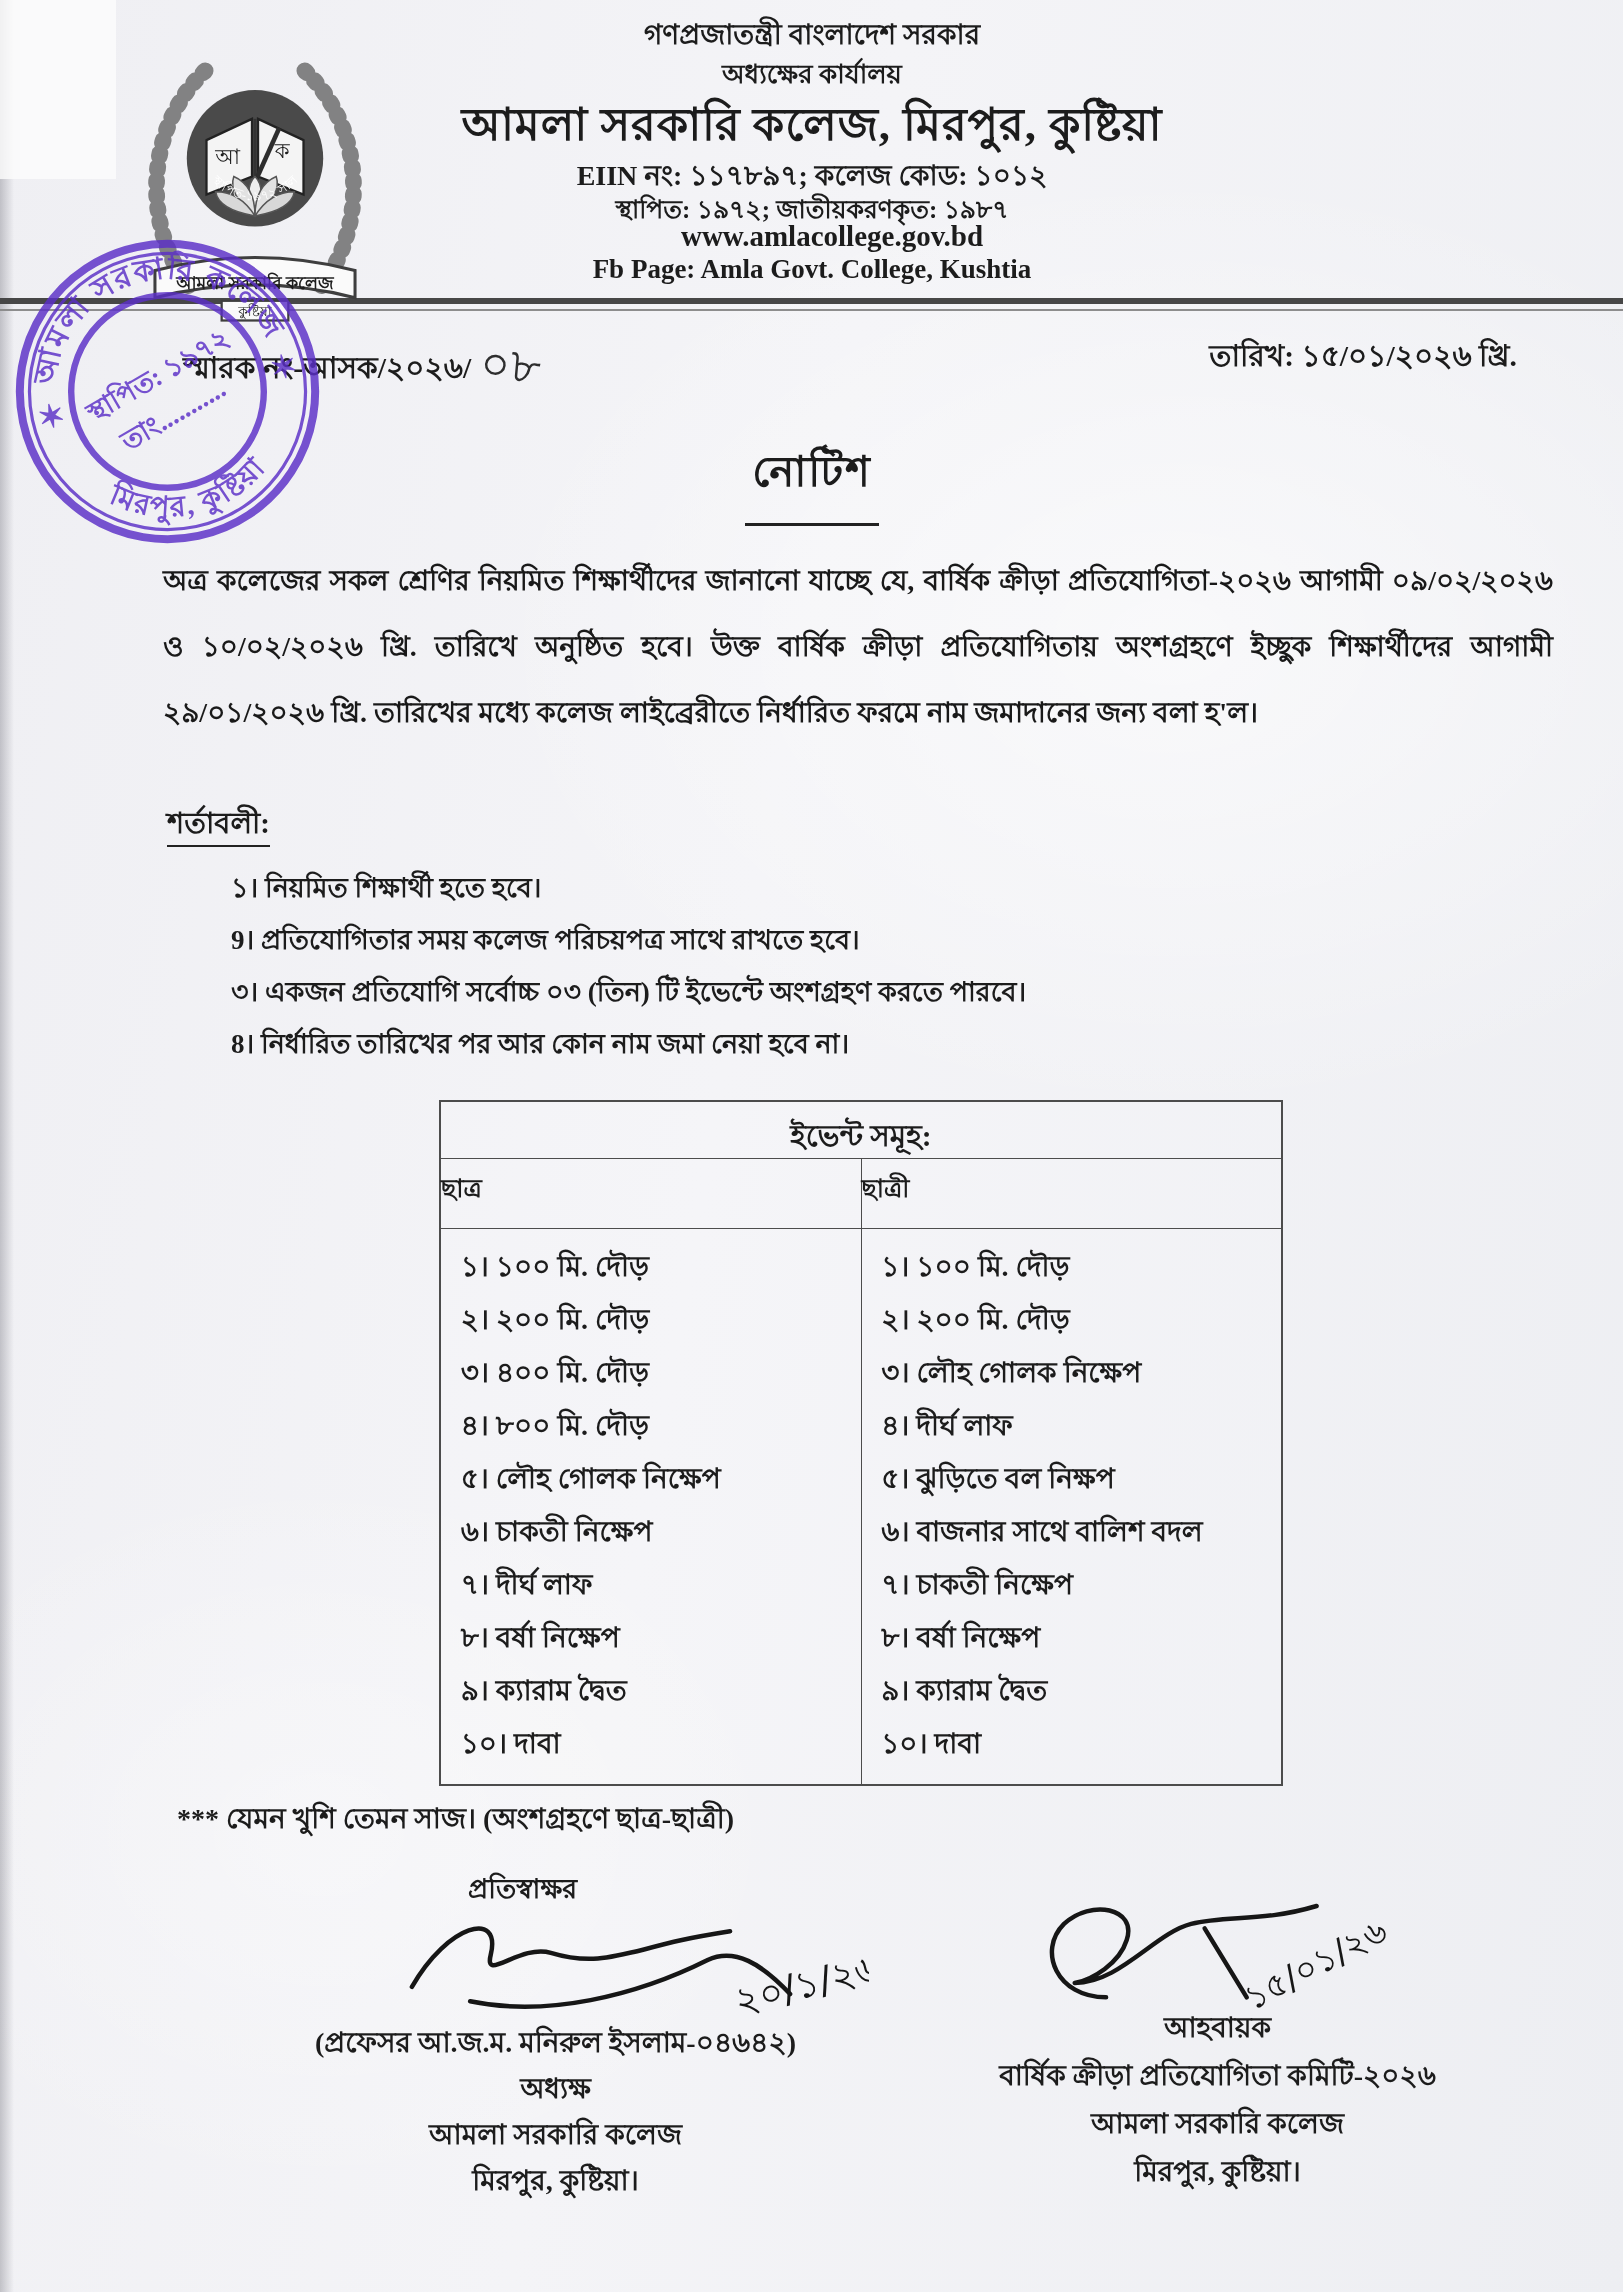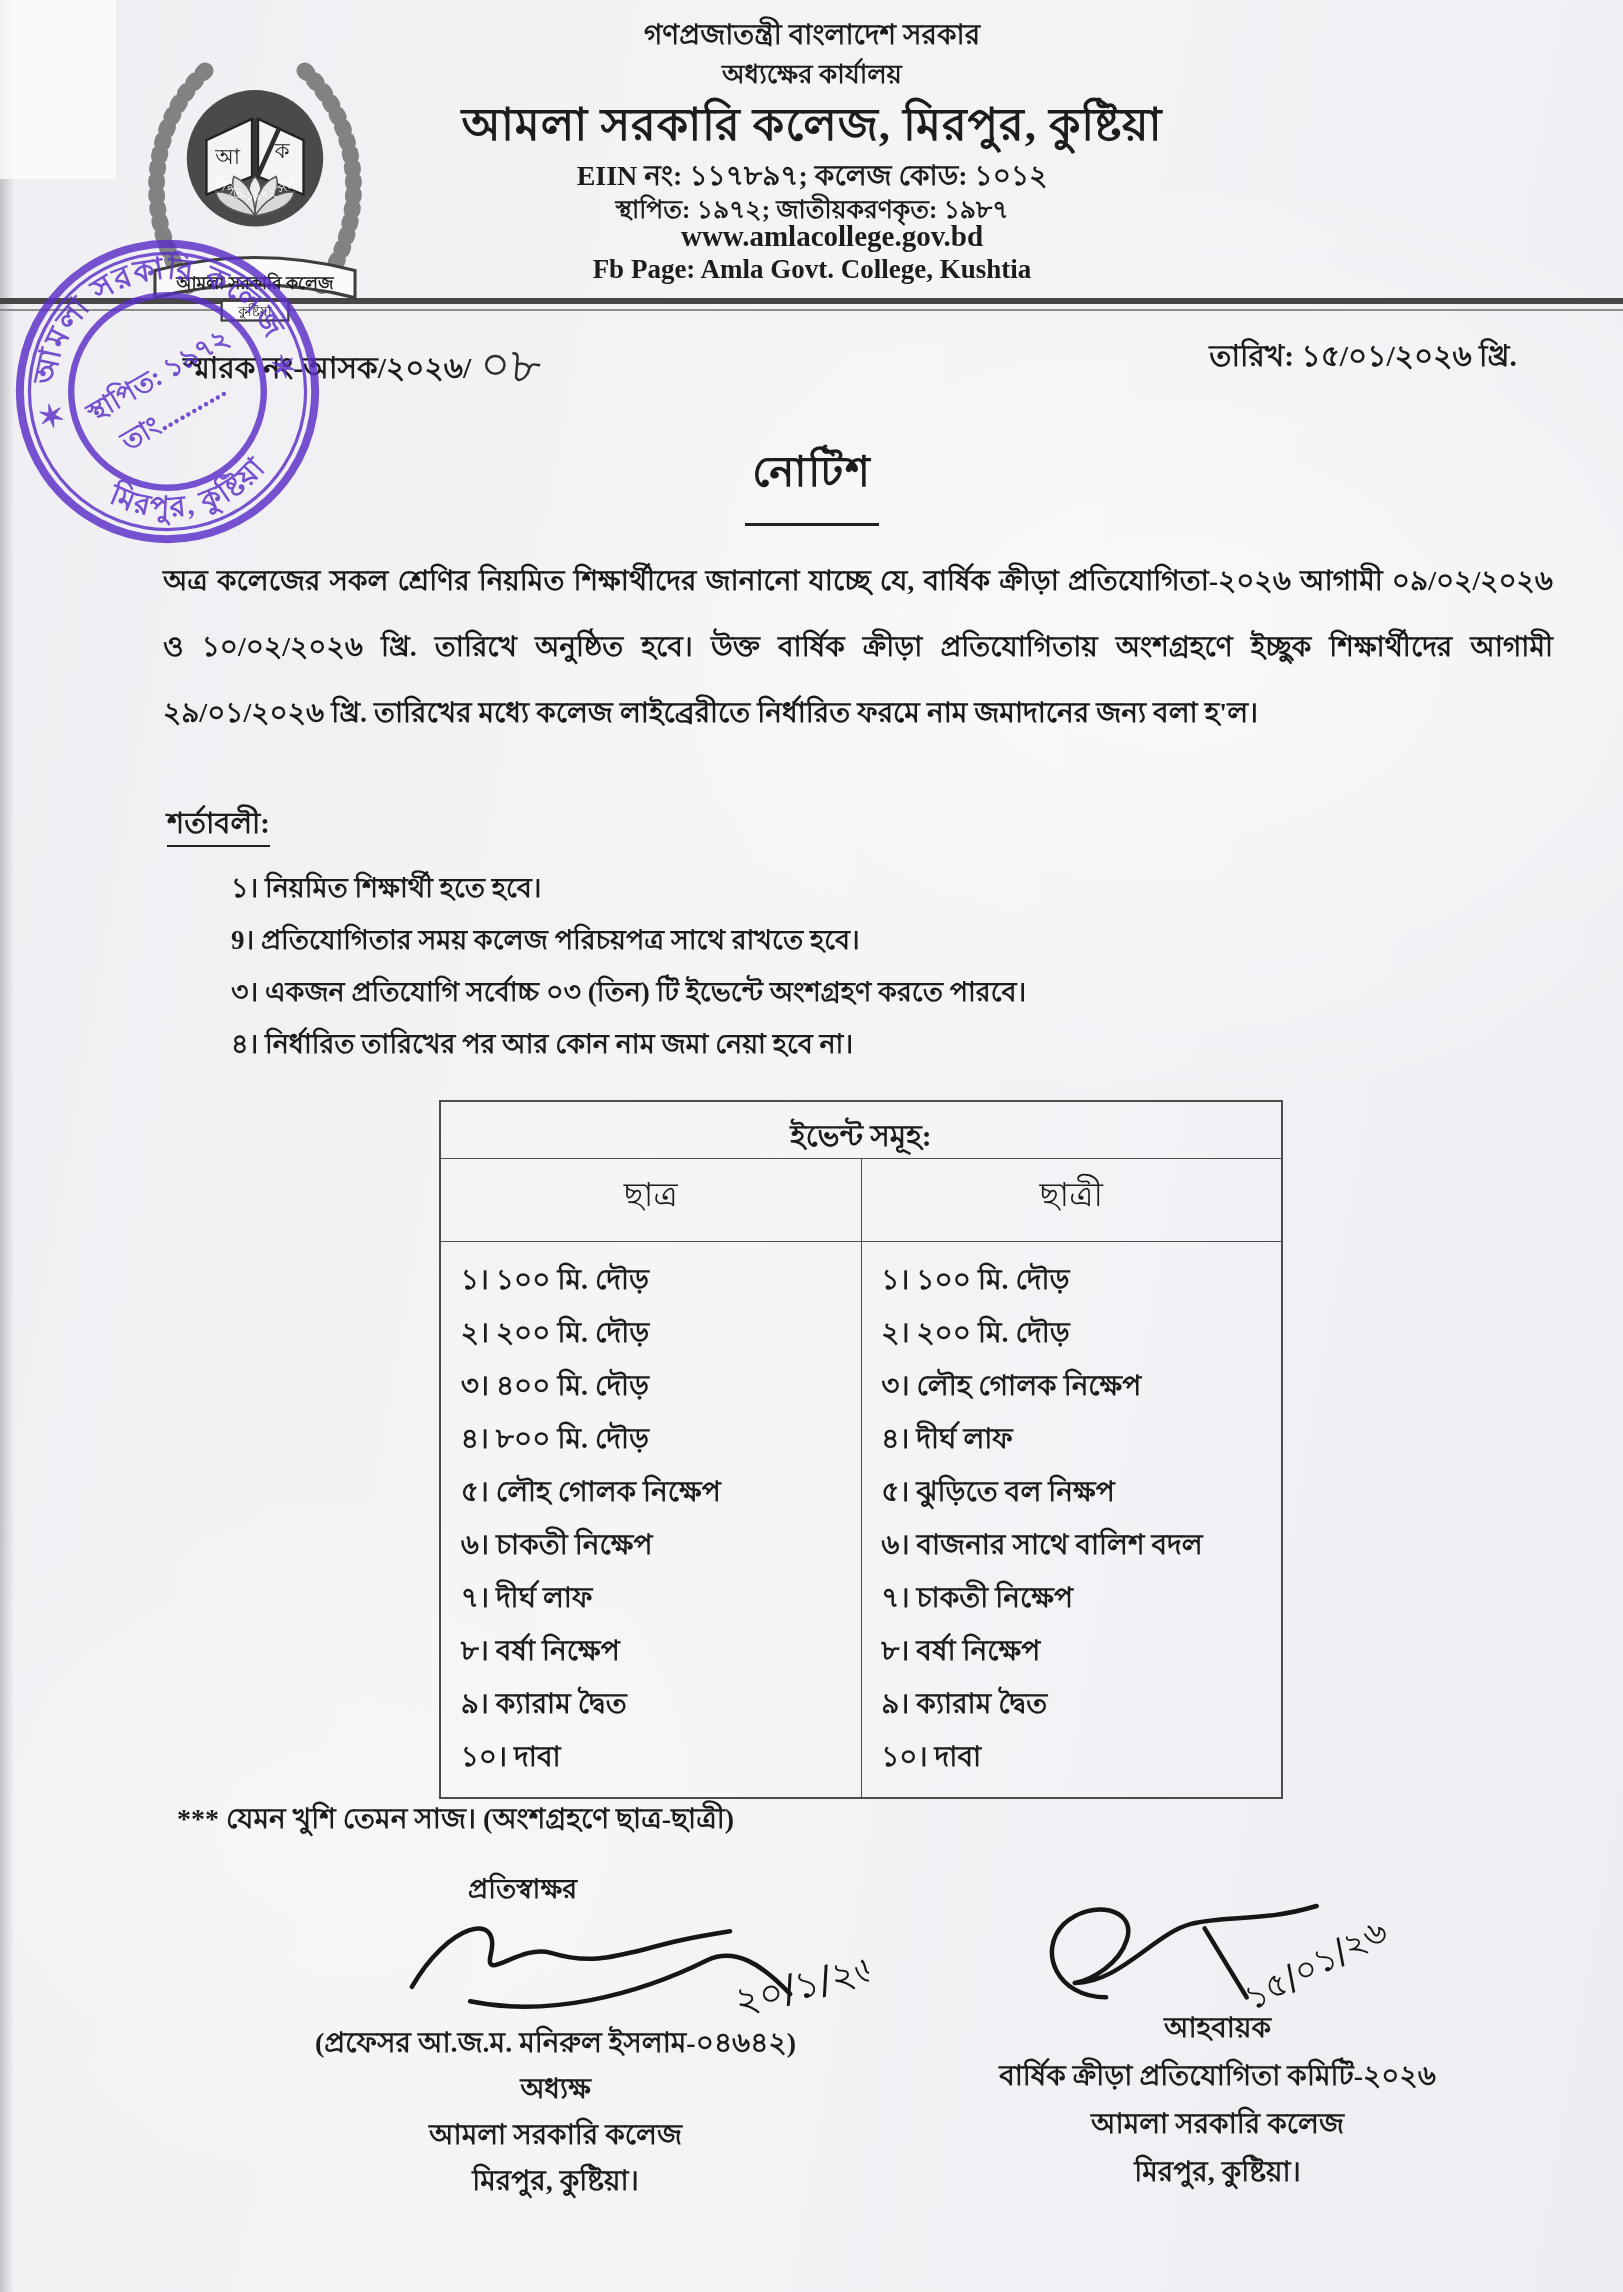--- a/index.html
+++ b/index.html
@@ -51,21 +51,21 @@
 
   
   .cond-head{top:800px;left:167px;position:absolute;font-size:29px;font-weight:700;}
   .cond-head span{border-bottom:2.7px solid #222;padding-bottom:6.3px;}
   .conds{top:862px;left:231px;position:absolute;font-size:27px;font-weight:600;line-height:52px;white-space:nowrap;}
 
   
   .events-table{position:absolute;left:439px;top:1100px;width:840px;border:2.7px solid #4c4c4c;background:rgba(255,255,255,.12);}
   .et-title{height:45px;border-bottom:1.8px solid #4c4c4c;text-align:center;font-size:29.6px;font-weight:700;padding-top:10.7px;}
   .et-cols{display:flex;border-bottom:1.8px solid #4c4c4c;}
-  .et-col{flex:1;text-align:center;font-size:33px;font-weight:400;padding:10.7px 0 16px;}
+  .et-col{flex:1;font-size:25px;font-weight:700;padding:10.7px 0 16px;}
   .et-col + .et-col{border-left:1.8px solid #4c4c4c;}
   .et-body{display:flex;}
   .et-cell{flex:1;padding:10.7px 0 14.3px 19.7px;font-size:28px;font-weight:600;line-height:53px;white-space:nowrap;}
   .et-cell + .et-cell{border-left:1.8px solid #4c4c4c;}
 
   
   .note{top:1797px;left:177px;position:absolute;font-size:28px;font-weight:600;}
   .countersign{top:1868px;left:468px;position:absolute;font-size:27px;font-weight:600;}
 
   
@@ -161,21 +161,21 @@
 
   <div class="bodytext">অত্র কলেজের সকল শ্রেণির নিয়মিত শিক্ষার্থীদের জানানো যাচ্ছে যে, বার্ষিক ক্রীড়া প্রতিযোগিতা-২০২৬ আগামী ০৯/০২/২০২৬ ও ১০/০২/২০২৬ খ্রি. তারিখে অনুষ্ঠিত হবে। উক্ত বার্ষিক ক্রীড়া প্রতিযোগিতায় অংশগ্রহণে ইচ্ছুক শিক্ষার্থীদের আগামী ২৯/০১/২০২৬ খ্রি. তারিখের মধ্যে কলেজ লাইব্রেরীতে নির্ধারিত ফরমে নাম জমাদানের জন্য বলা হ'ল।</div>
 
   <div class="cond-head">
     <span>শর্তাবলী:</span>
   </div>
   <div class="conds">
     <div>১। নিয়মিত শিক্ষার্থী হতে হবে।</div>
     <div>9। প্রতিযোগিতার সময় কলেজ পরিচয়পত্র সাথে রাখতে হবে।</div>
     <div>৩। একজন প্রতিযোগি সর্বোচ্চ ০৩ (তিন) টি ইভেন্টে অংশগ্রহণ করতে পারবে।</div>
-    <div>৪। নির্ধারিত তারিখের পর আর কোন নাম জমা নেয়া হবে না।</div>
+    <div>8। নির্ধারিত তারিখের পর আর কোন নাম জমা নেয়া হবে না।</div>
   </div>
 
   <div class="events-table">
     <div class="et-title">ইভেন্ট সমূহ:</div>
     <div class="et-cols">
       <div class="et-col">ছাত্র</div>
       <div class="et-col">ছাত্রী</div>
     </div>
     <div class="et-body">
       <div class="et-cell">

